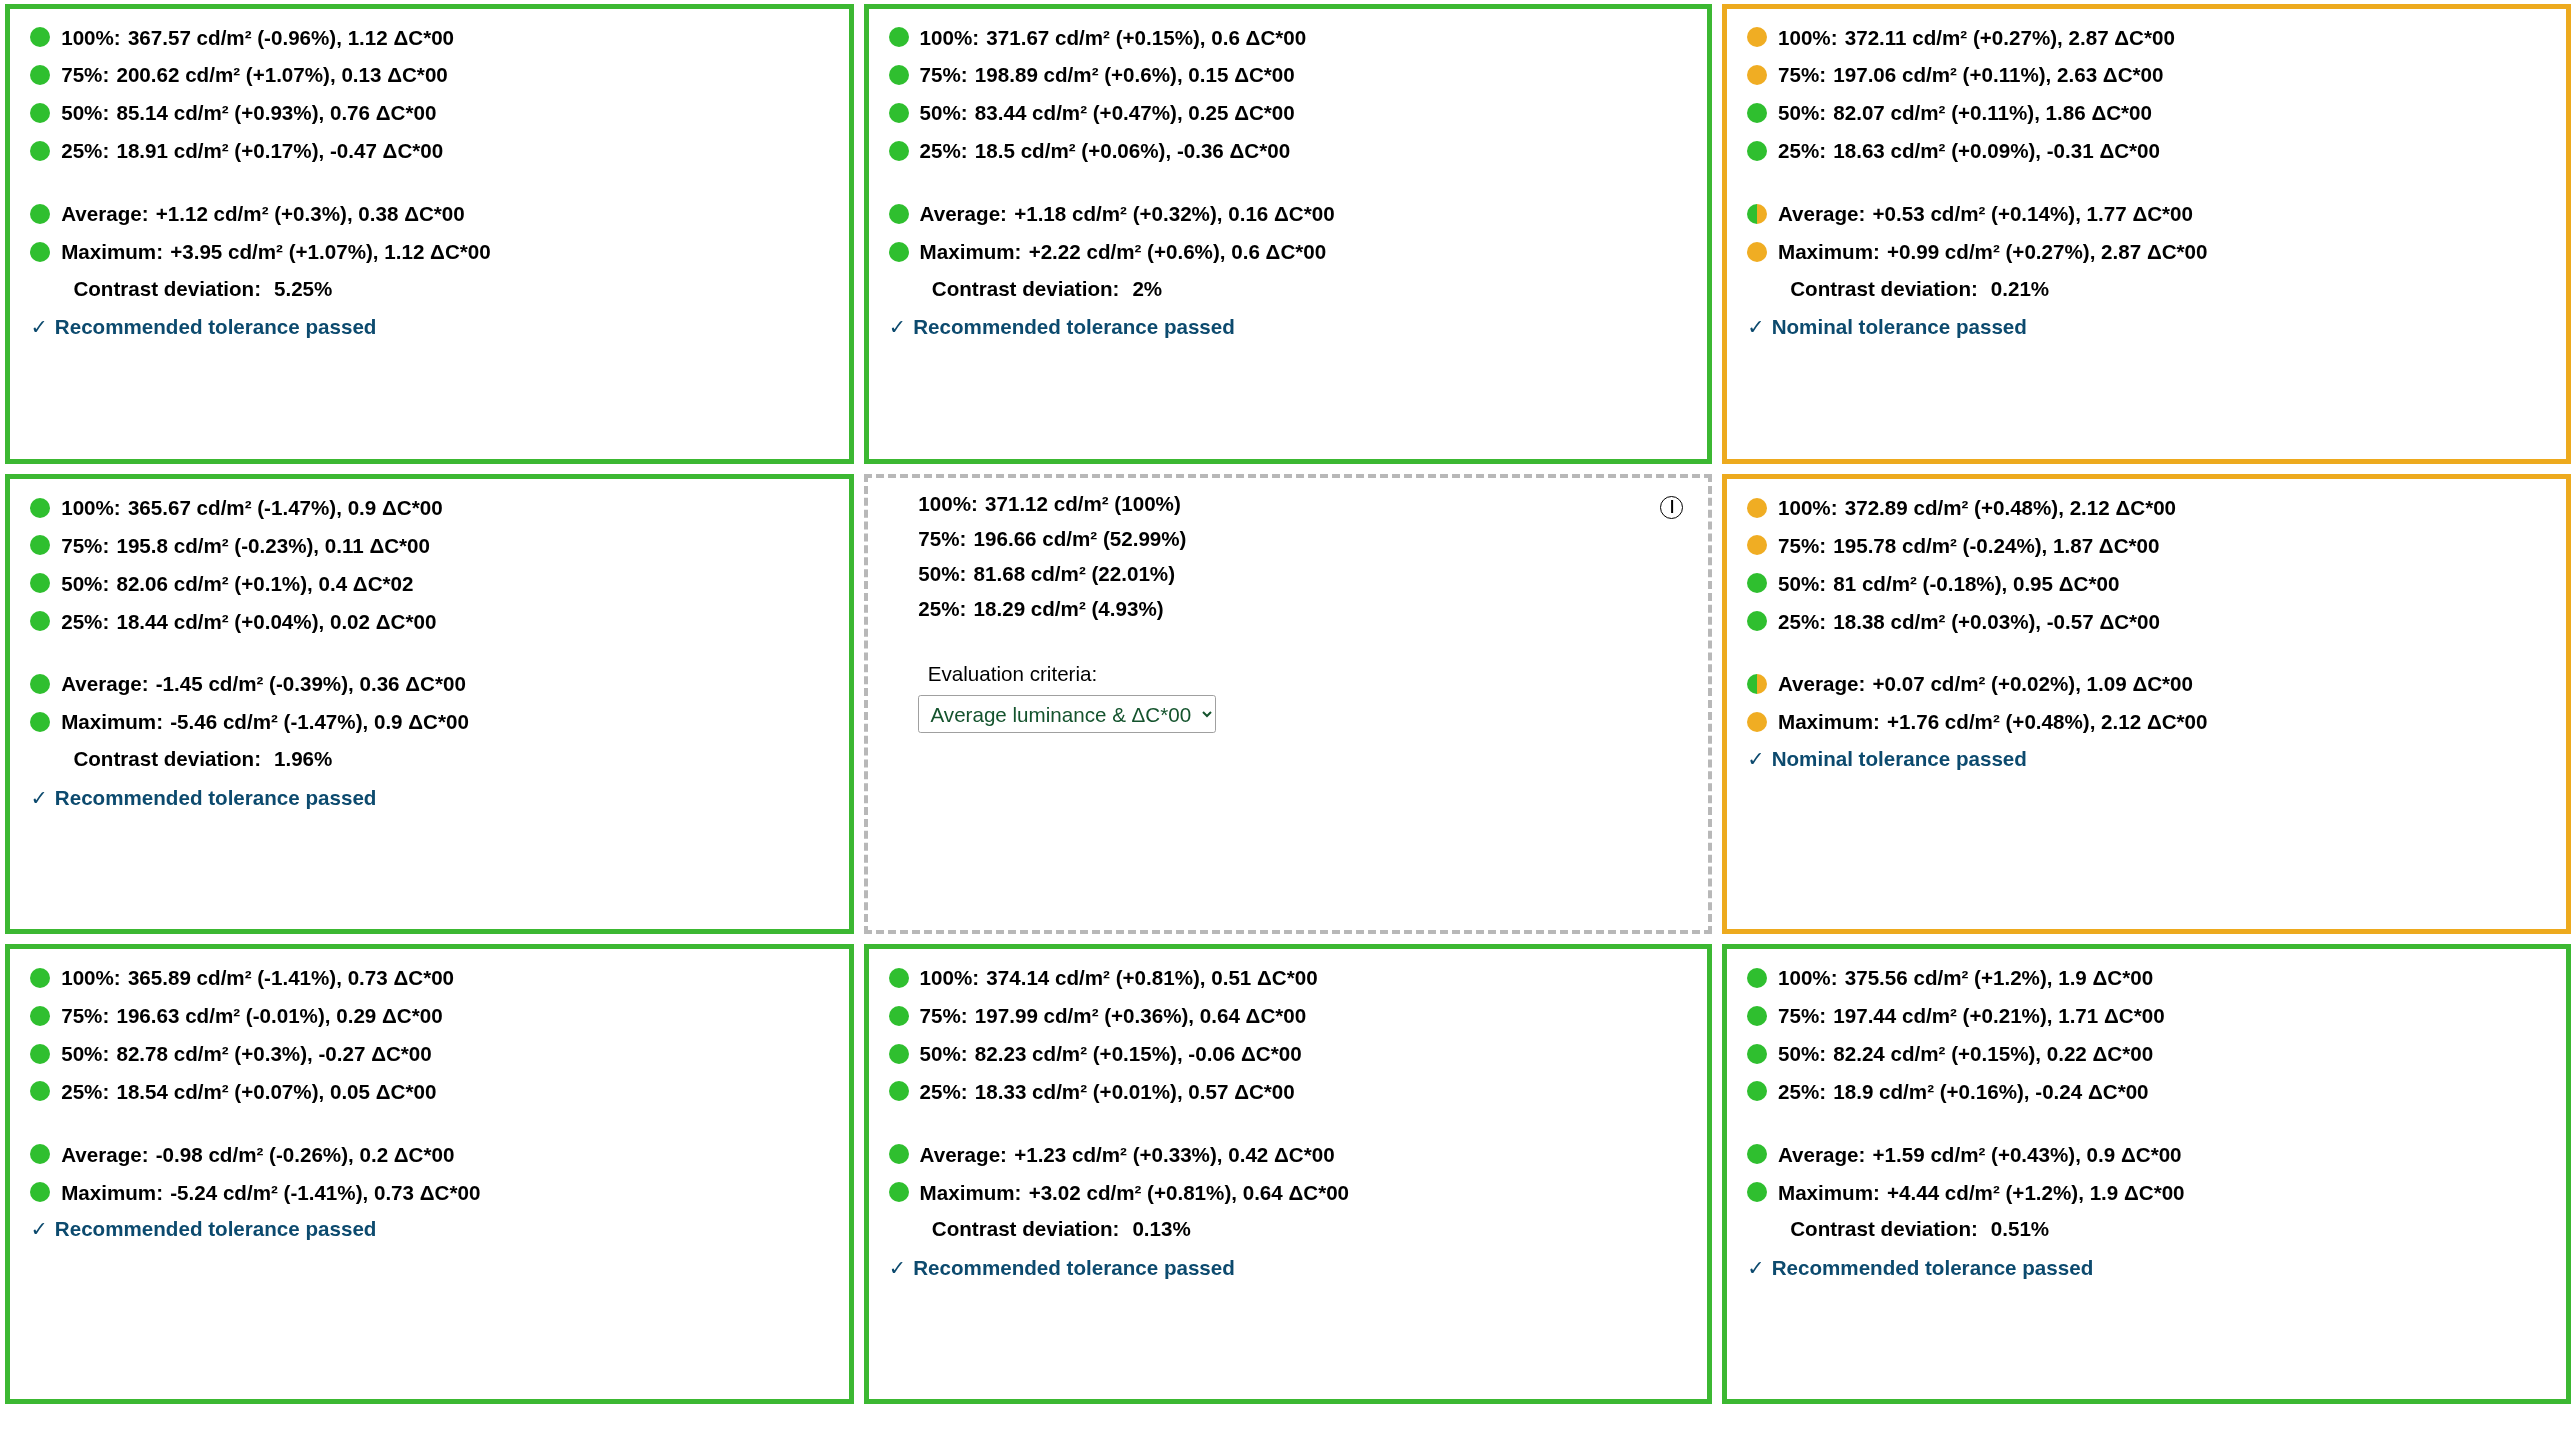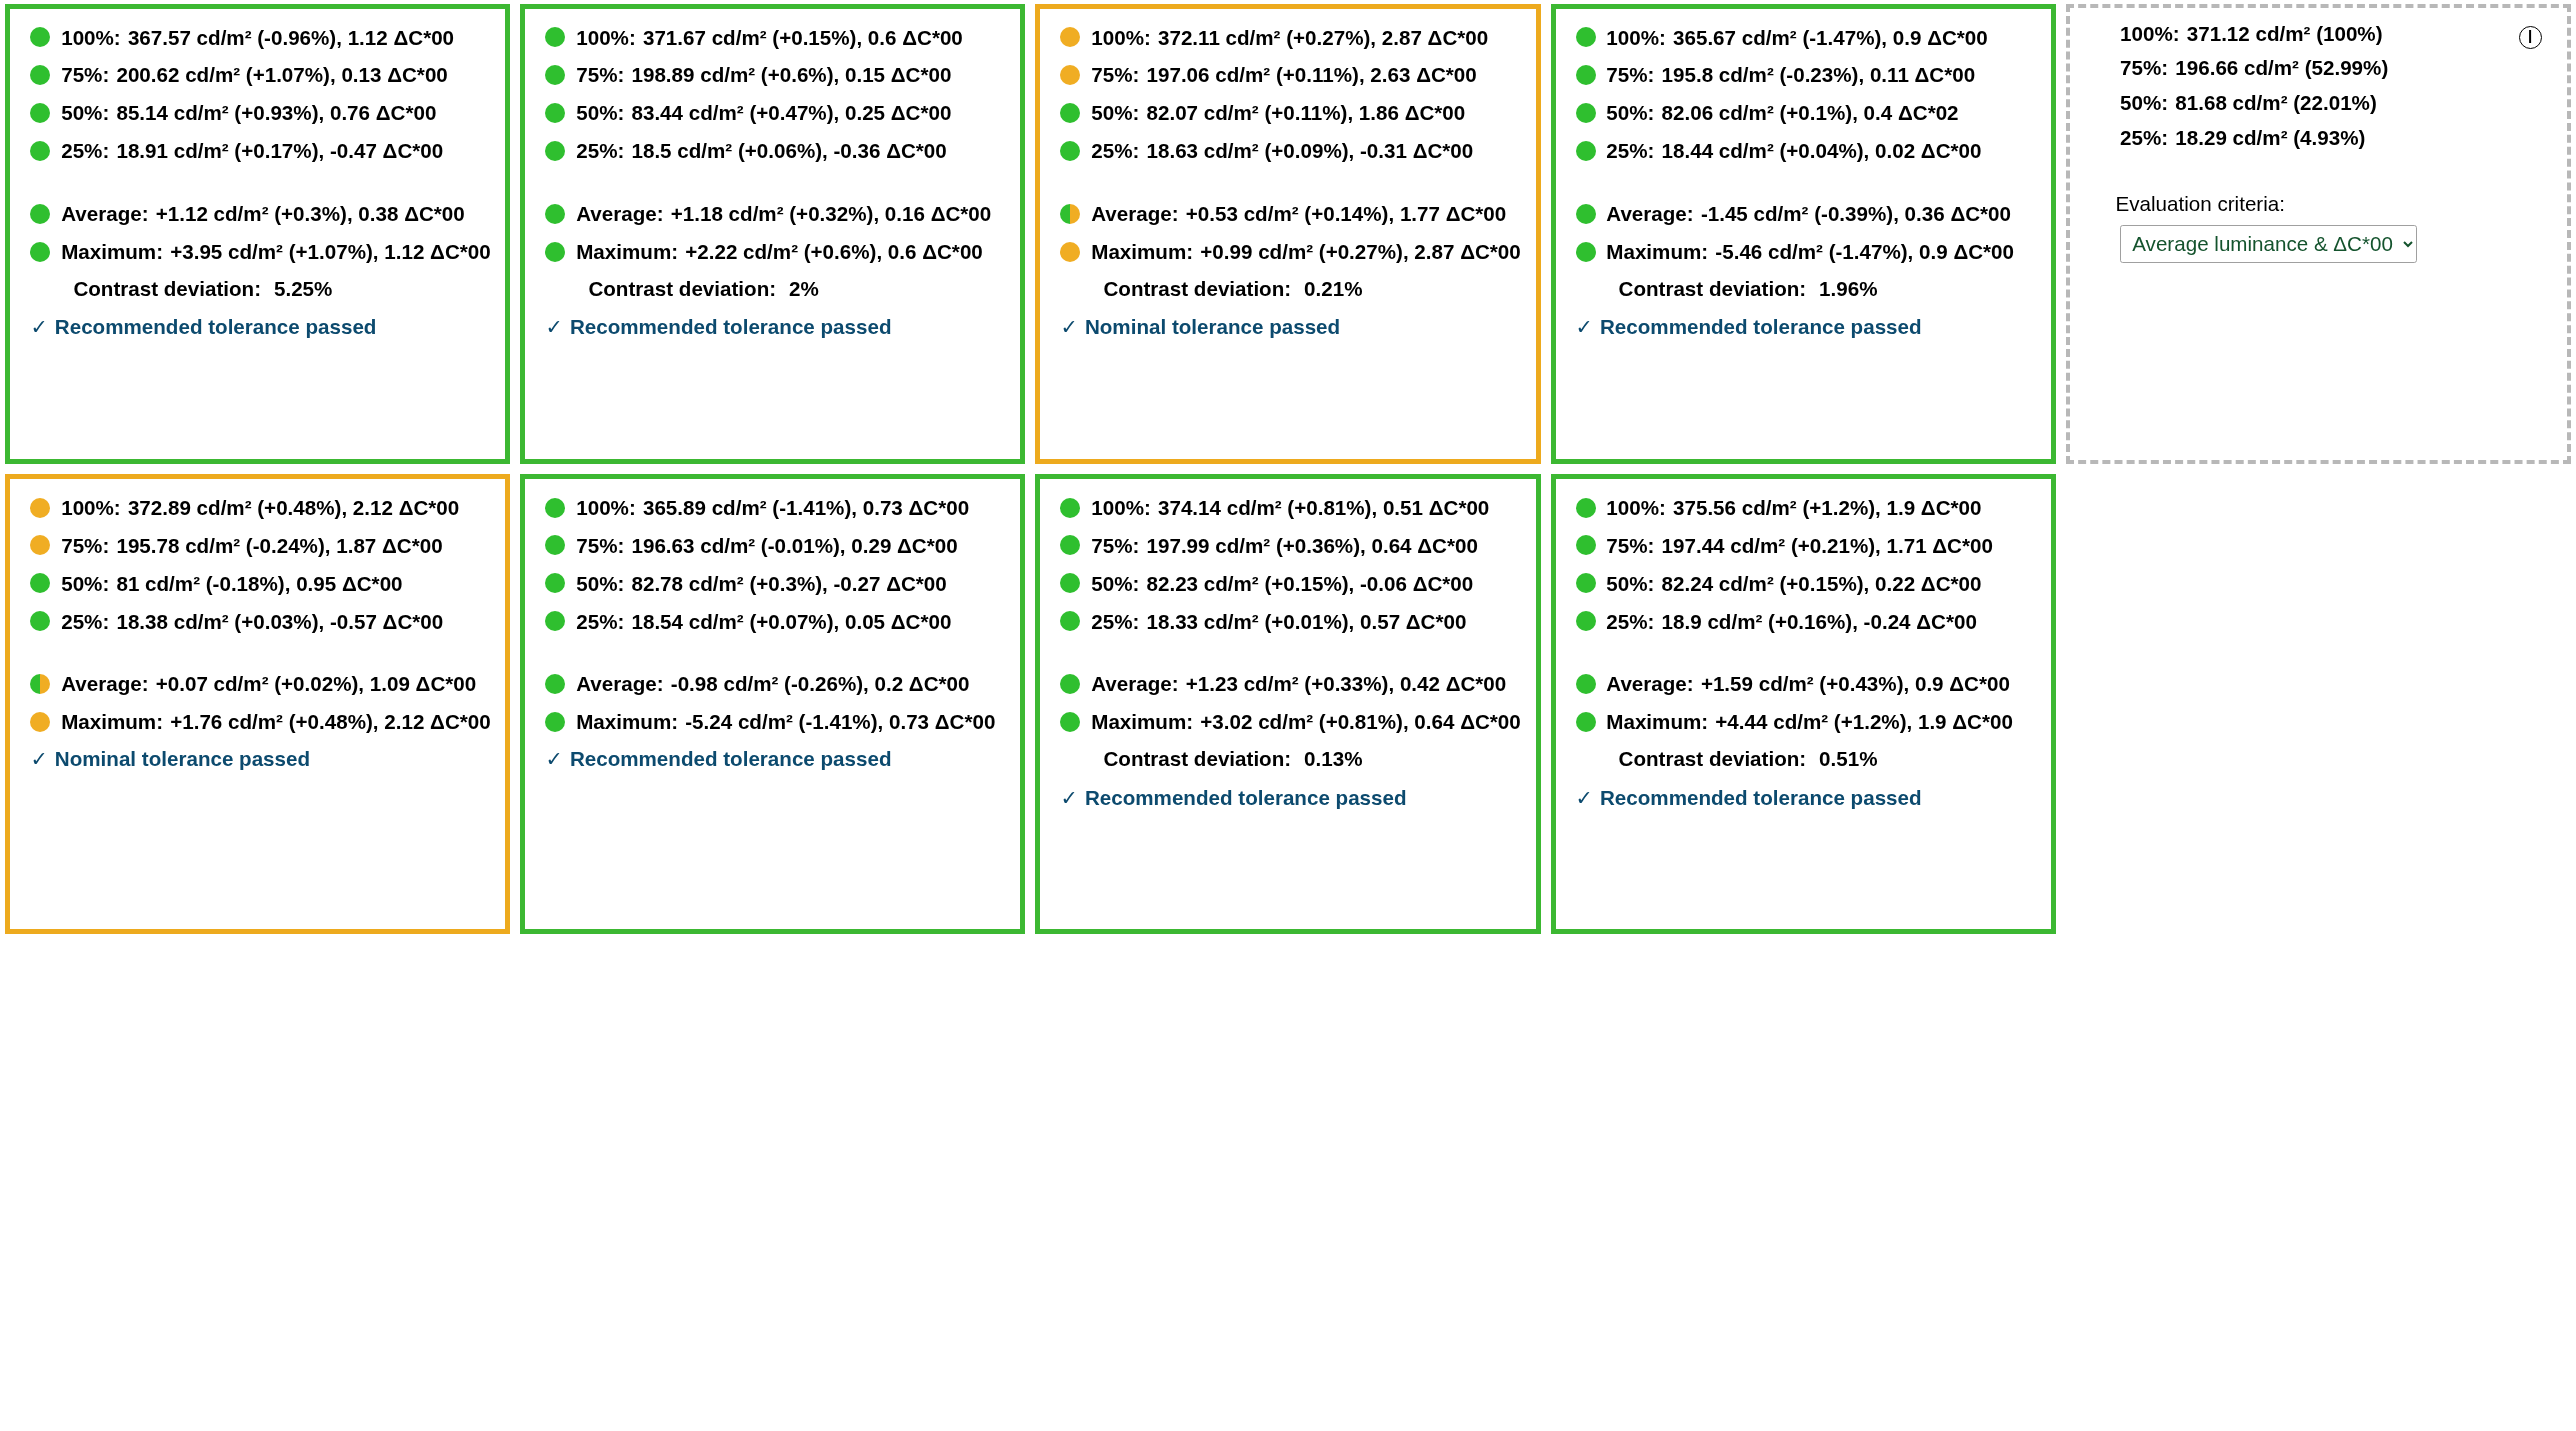--- a/index.html
+++ b/index.html
@@ -10,21 +10,21 @@
   body {
     font-family: "Liberation Sans", sans-serif;
     font-size: 20.6px;
     color: #000000;
     width: 2576px;
     height: 1432px;
     overflow: hidden;
   }
   .grid {
     display: grid;
-    grid-template-columns: 1fr 1fr 1fr 1fr 1fr;
+    grid-template-columns: 1fr 1fr 1fr;
     grid-template-rows: 1fr 1fr 1fr;
     width: 2576px;
     height: 1417px;
     box-sizing: border-box;
     padding: 3.6px 5.4px 12.6px 5.4px;
     gap: 10px;
   }
   .cell {
     position: relative;
     box-sizing: border-box;
@@ -73,21 +73,21 @@
   .cdev .lbl { font-weight: bold; }
   .passed {
     color: #0c4a6e;
     font-weight: bold;
     white-space: nowrap;
     margin-top: 7.2px;
   }
   .passed .check { margin-right: 7.2px; font-weight: normal; }
   .center-rows .row { margin-left: 30.5px; }
   .eval-label {
-    margin-left: 26px;
+    margin-left: 40px;
     margin-top: 43px;
     margin-bottom: 9px;
   }
   .select-wrap {
     margin-left: 30.5px;
   }
   select {
     font-family: "Liberation Sans", sans-serif;
     font-size: 20.6px;
     padding: 5.4px 7.2px;

